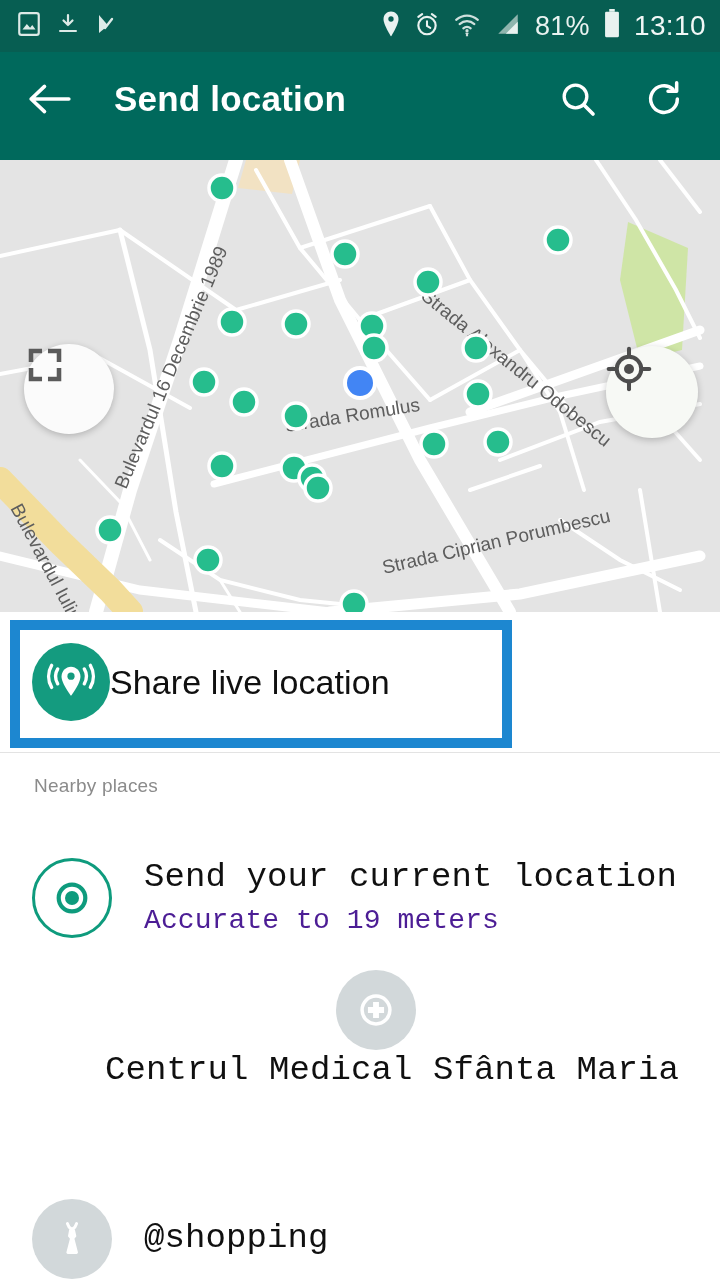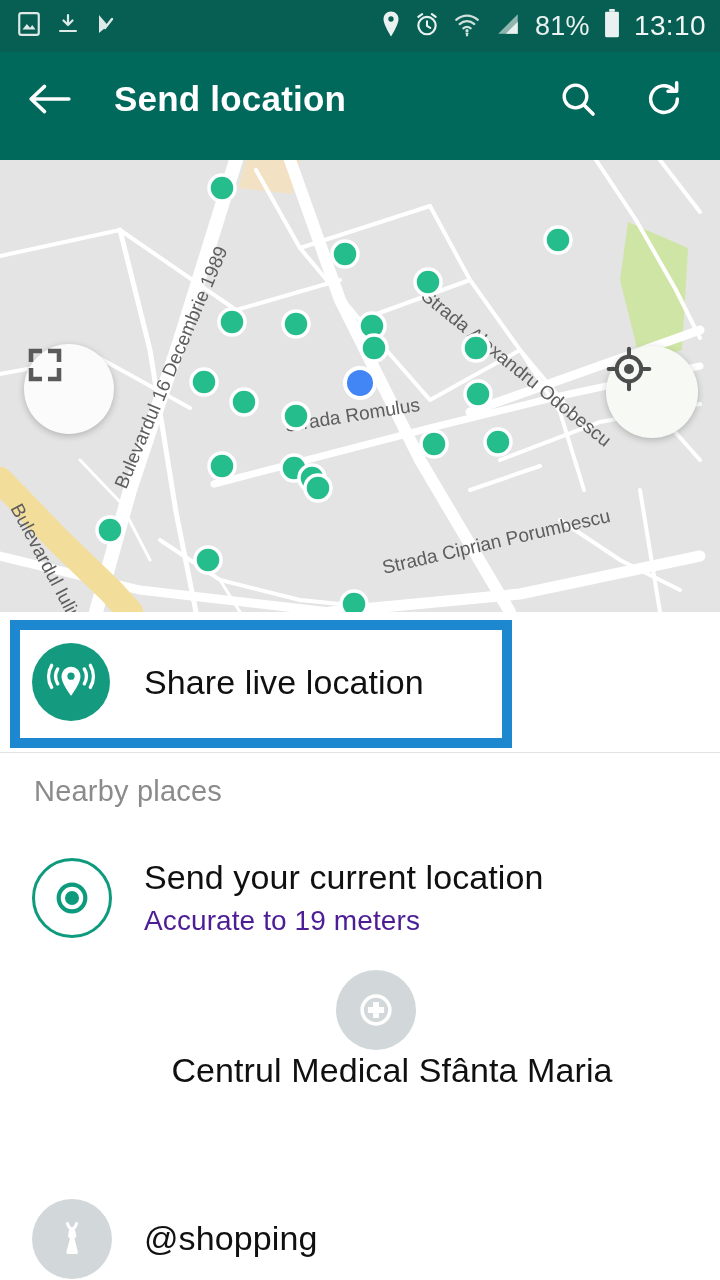--- a/index.html
+++ b/index.html
@@ -70,38 +70,39 @@
     position: absolute; left: 0; top: 0; width: 720px; height: 140px;
     display: flex; align-items: center; padding-left: 32px; cursor: pointer;
   }
   .share-ic {
     width: 78px; height: 78px; border-radius: 50%;
     background: #149b7f;
     display: flex; align-items: center; justify-content: center;
     flex: 0 0 auto;
   }
   .share-label {
-    margin-left: 34px; font-size: 34px; color: #101010; font-weight: 400;
+    font-size: 34px; color: #101010; font-weight: 400;
     letter-spacing: .1px;
   }
 
   .divider {
     position: absolute; left: 0; width: 720px; height: 1px; background: #e3e3e3;
   }
 
   
   .section-head {
     position: absolute; left: 34px; top: 775px;
-    font-size: 29px; color: #8b8b8b; letter-spacing: .2px;
+    font-size: 19px; color: #8b8b8b; letter-spacing: .2px;
   }
 
   .place-row {
     position: absolute; left: 0; width: 720px; height: 144px;
     display: flex; align-items: center; padding-left: 32px; cursor: pointer;
     background: #fff;
+    font-family: Liberation Mono, monospace;
   }
   .place-ic {
     width: 80px; height: 80px; border-radius: 50%;
     display: flex; align-items: center; justify-content: center; flex: 0 0 auto;
   }
   .ic-current { border: 3px solid #0e9b7d; background: #fff; }
   .ic-grey { background: #d2d8da; }
   .place-text { margin-left: 32px; display: flex; flex-direction: column; justify-content: center; }
   .place-title { font-size: 34px; color: #101010; line-height: 1.22; letter-spacing: .1px; }
   .place-sub { font-size: 28px; color: #4c1d95; line-height: 1.3; margin-top: 4px; letter-spacing: .1px; }

